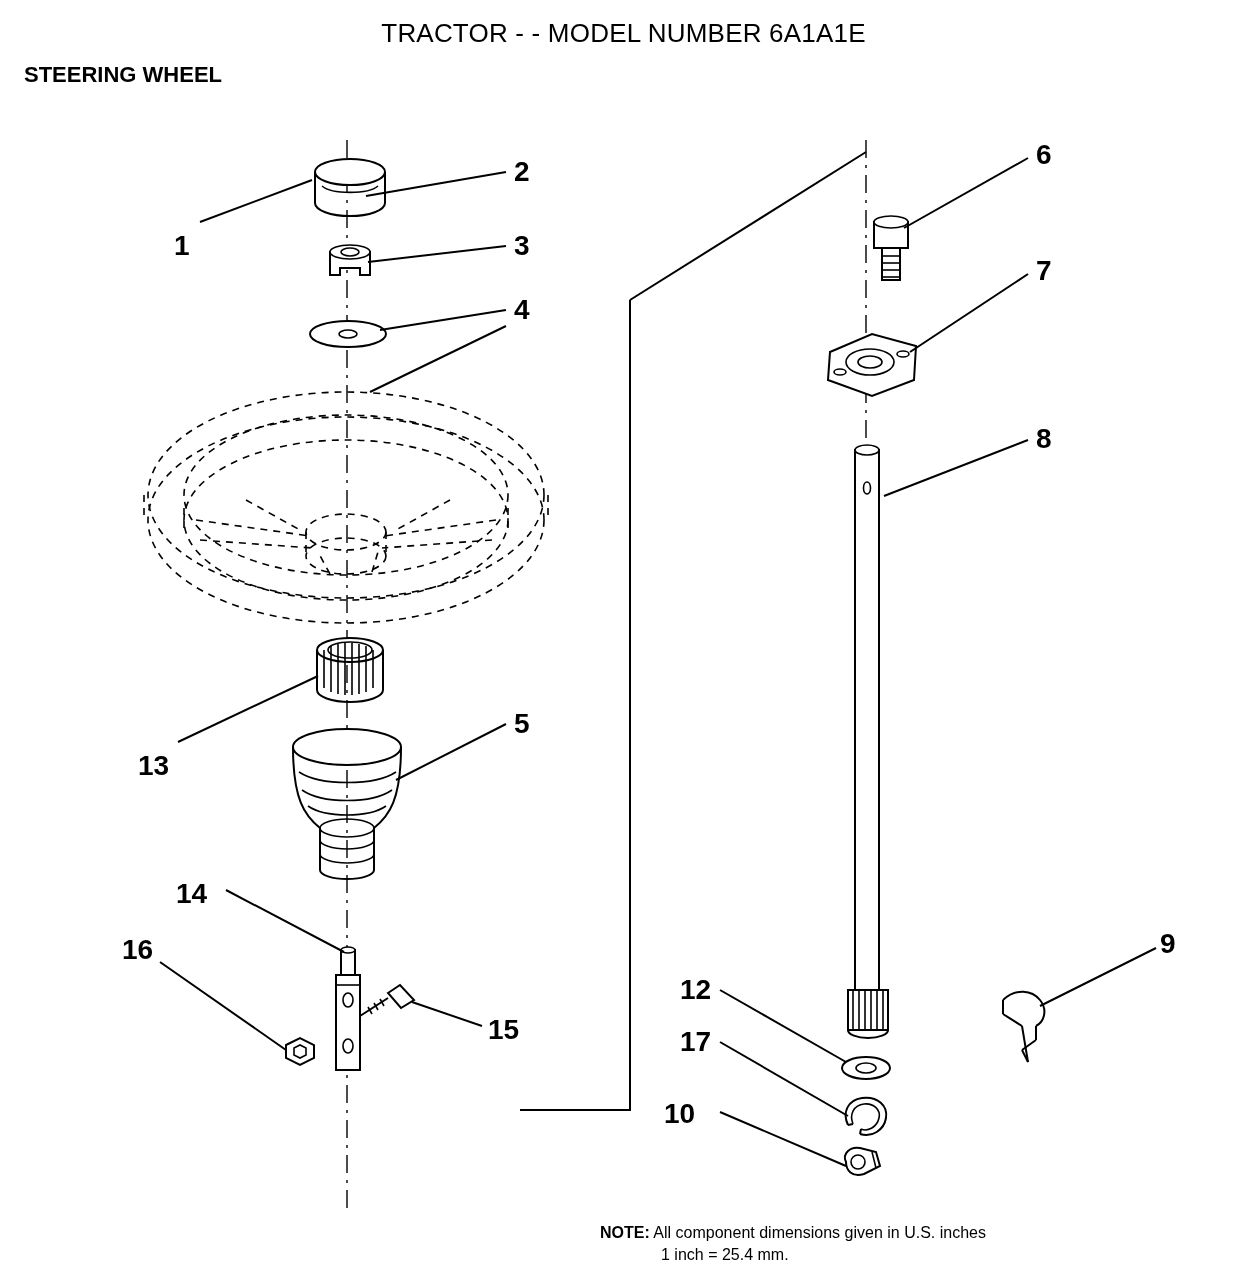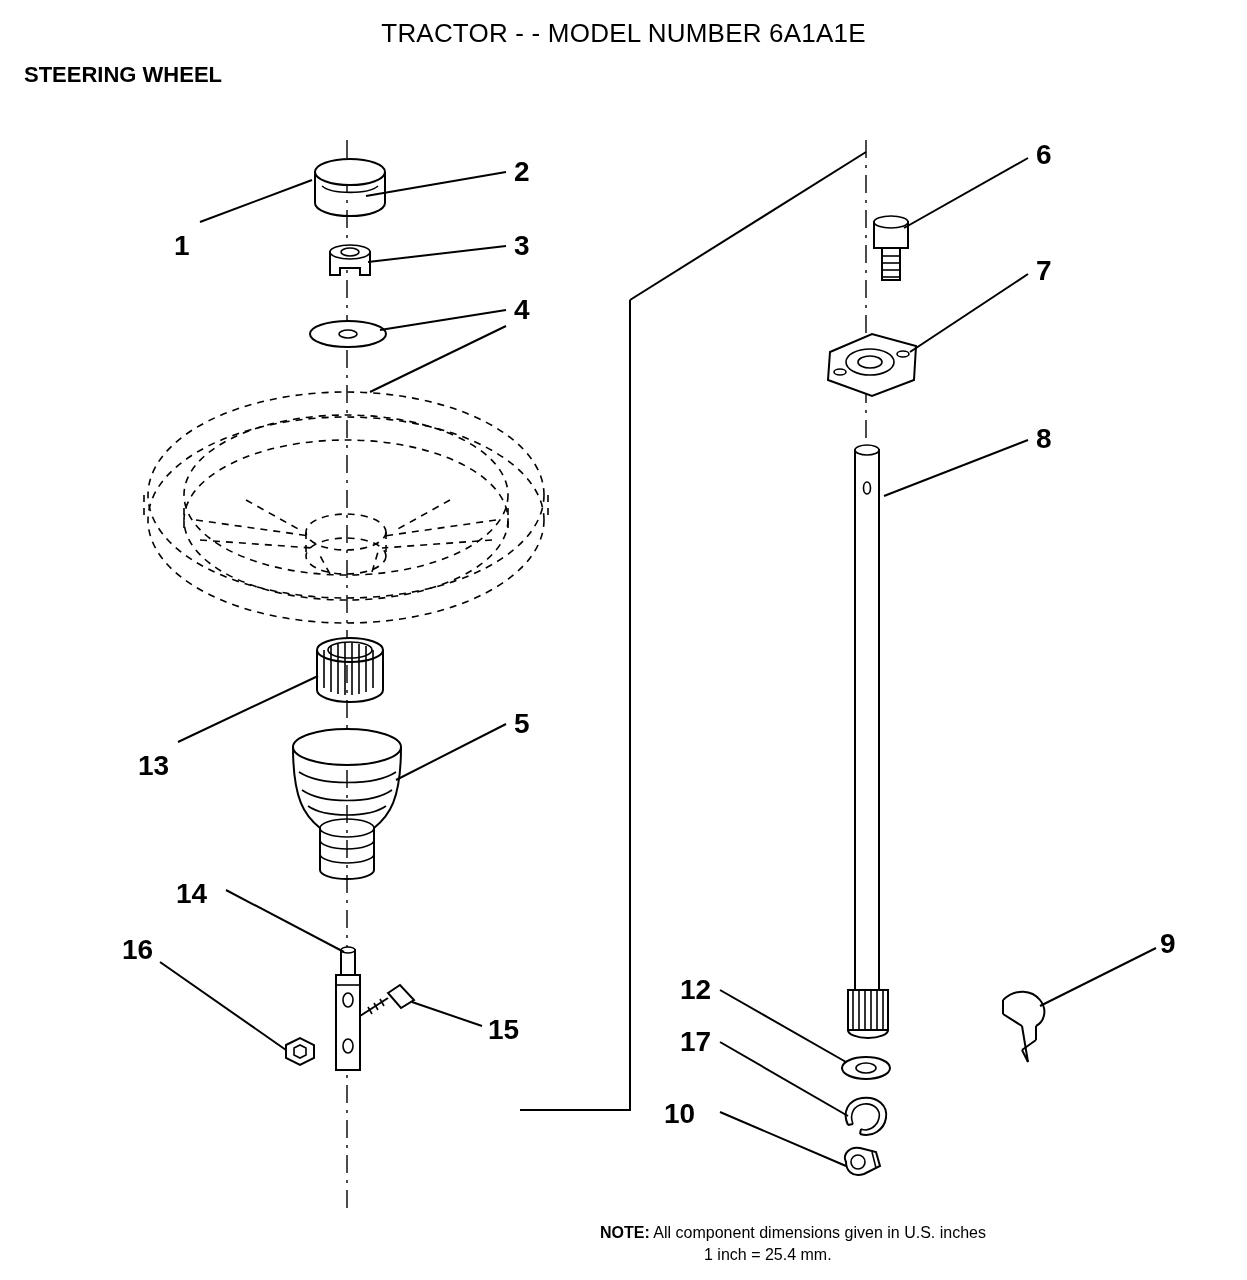--- a/index.html
+++ b/index.html
@@ -50,21 +50,21 @@
     top: 1222px;
     width: 640px;
     font-size: 16px;
     line-height: 1.35;
   }
   .note .note-head {
     font-weight: bold;
   }
   .note-line2 {
     display: block;
-    margin-left: 104px;
+    margin-left: 61px;
   }
   .watermark {
     position: absolute;
     left: 305px;
     top: 575px;
     font-size: 108px;
     font-weight: bold;
     color: #d9d9d9;
     letter-spacing: -2px;
     font-family: "Liberation Sans", sans-serif;

